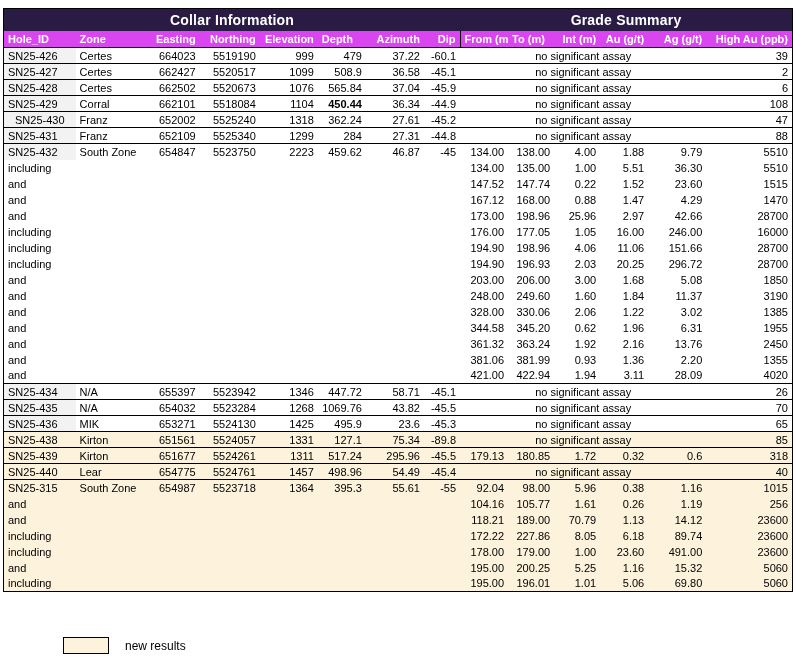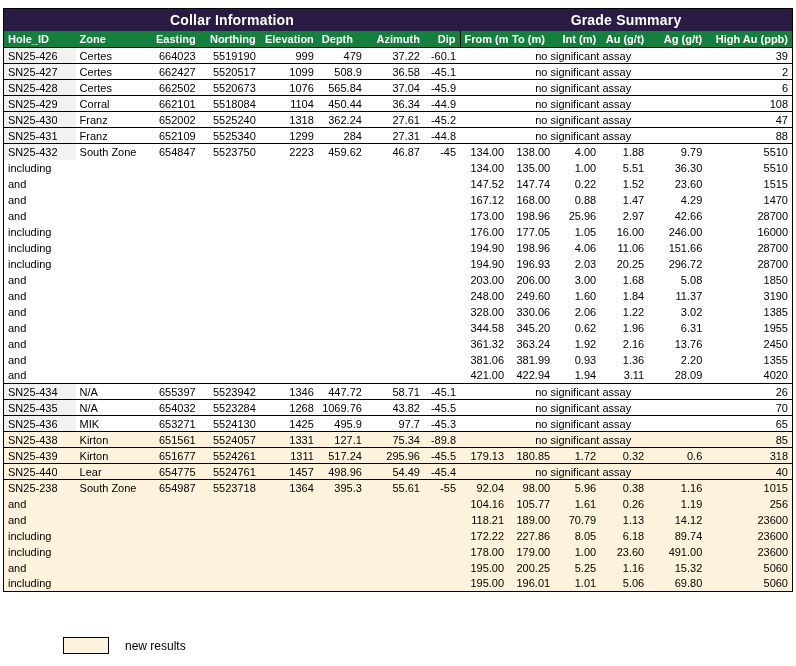--- a/index.html
+++ b/index.html
@@ -38,21 +38,21 @@
     color: #ffffff;
     font-weight: bold;
     font-size: 14px;
     height: 22px;
     text-align: center;
     letter-spacing: .2px;
   }
   th.title-left { border-right: 1px solid #2a1b45; }
   
   tr.head-row th {
-    background: #15803d;
+    background: #d946ef;
     color: #ffffff;
     font-weight: bold;
     font-size: 11px;
     height: 17px;
     border-bottom: 1px solid #000;
   }
   tr.head-row th.hl { text-align: left; }
   tr.head-row th.hr { text-align: right; }
   tr.head-row th.sep-left { border-left: 1px solid #000; }
   
@@ -178,28 +178,28 @@
           <td class="num" style="border-bottom: 1px solid rgb(0, 0, 0);">-45.9</td>
           <td class="nsa" colspan="5" style="border-bottom: 1px solid rgb(0, 0, 0);">no significant assay</td>
           <td class="gnum" style="border-bottom: 1px solid rgb(0, 0, 0);">6</td>
         </tr>
         <tr class="drow ">
           <td class="c-hole" style="border-bottom: 1px solid rgb(0, 0, 0);">SN25-429</td>
           <td class="c-zone" style="border-bottom: 1px solid rgb(0, 0, 0);">Corral</td>
           <td class="num" style="border-bottom: 1px solid rgb(0, 0, 0);">662101</td>
           <td class="num" style="border-bottom: 1px solid rgb(0, 0, 0);">5518084</td>
           <td class="num" style="border-bottom: 1px solid rgb(0, 0, 0);">1104</td>
-          <td class="num" style="border-bottom: 1px solid rgb(0, 0, 0);">450.44</td>
+          <td class="num" style="border-bottom: 1px solid rgb(0, 0, 0); font-weight: bold;">450.44</td>
           <td class="num" style="border-bottom: 1px solid rgb(0, 0, 0);">36.34</td>
           <td class="num" style="border-bottom: 1px solid rgb(0, 0, 0);">-44.9</td>
           <td class="nsa" colspan="5" style="border-bottom: 1px solid rgb(0, 0, 0);">no significant assay</td>
           <td class="gnum" style="border-bottom: 1px solid rgb(0, 0, 0);">108</td>
         </tr>
         <tr class="drow ">
-          <td class="c-hole" style="border-bottom: 1px solid rgb(0, 0, 0);">SN25-430</td>
+          <td class="c-hole" style="border-bottom: 1px solid rgb(0, 0, 0); text-align: center;">SN25-430</td>
           <td class="c-zone" style="border-bottom: 1px solid rgb(0, 0, 0);">Franz</td>
           <td class="num" style="border-bottom: 1px solid rgb(0, 0, 0);">652002</td>
           <td class="num" style="border-bottom: 1px solid rgb(0, 0, 0);">5525240</td>
           <td class="num" style="border-bottom: 1px solid rgb(0, 0, 0);">1318</td>
           <td class="num" style="border-bottom: 1px solid rgb(0, 0, 0);">362.24</td>
           <td class="num" style="border-bottom: 1px solid rgb(0, 0, 0);">27.61</td>
           <td class="num" style="border-bottom: 1px solid rgb(0, 0, 0);">-45.2</td>
           <td class="nsa" colspan="5" style="border-bottom: 1px solid rgb(0, 0, 0);">no significant assay</td>
           <td class="gnum" style="border-bottom: 1px solid rgb(0, 0, 0);">47</td>
         </tr>
@@ -479,21 +479,21 @@
           <td class="nsa" colspan="5" style="border-bottom: 1px solid rgb(0, 0, 0);">no significant assay</td>
           <td class="gnum" style="border-bottom: 1px solid rgb(0, 0, 0);">70</td>
         </tr>
         <tr class="drow ">
           <td class="c-hole" style="border-bottom: 1px solid rgb(0, 0, 0);">SN25-436</td>
           <td class="c-zone" style="border-bottom: 1px solid rgb(0, 0, 0);">MIK</td>
           <td class="num" style="border-bottom: 1px solid rgb(0, 0, 0);">653271</td>
           <td class="num" style="border-bottom: 1px solid rgb(0, 0, 0);">5524130</td>
           <td class="num" style="border-bottom: 1px solid rgb(0, 0, 0);">1425</td>
           <td class="num" style="border-bottom: 1px solid rgb(0, 0, 0);">495.9</td>
-          <td class="num" style="border-bottom: 1px solid rgb(0, 0, 0);">97.7</td>
+          <td class="num" style="border-bottom: 1px solid rgb(0, 0, 0);">23.6</td>
           <td class="num" style="border-bottom: 1px solid rgb(0, 0, 0);">-45.3</td>
           <td class="nsa" colspan="5" style="border-bottom: 1px solid rgb(0, 0, 0);">no significant assay</td>
           <td class="gnum" style="border-bottom: 1px solid rgb(0, 0, 0);">65</td>
         </tr>
         <tr class="drow hi">
           <td class="c-hole" style="border-bottom: 1px solid rgb(0, 0, 0);">SN25-438</td>
           <td class="c-zone" style="border-bottom: 1px solid rgb(0, 0, 0);">Kirton</td>
           <td class="num" style="border-bottom: 1px solid rgb(0, 0, 0);">651561</td>
           <td class="num" style="border-bottom: 1px solid rgb(0, 0, 0);">5524057</td>
           <td class="num" style="border-bottom: 1px solid rgb(0, 0, 0);">1331</td>
@@ -525,21 +525,21 @@
           <td class="num" style="border-bottom: 1px solid rgb(0, 0, 0);">654775</td>
           <td class="num" style="border-bottom: 1px solid rgb(0, 0, 0);">5524761</td>
           <td class="num" style="border-bottom: 1px solid rgb(0, 0, 0);">1457</td>
           <td class="num" style="border-bottom: 1px solid rgb(0, 0, 0);">498.96</td>
           <td class="num" style="border-bottom: 1px solid rgb(0, 0, 0);">54.49</td>
           <td class="num" style="border-bottom: 1px solid rgb(0, 0, 0);">-45.4</td>
           <td class="nsa" colspan="5" style="border-bottom: 1px solid rgb(0, 0, 0);">no significant assay</td>
           <td class="gnum" style="border-bottom: 1px solid rgb(0, 0, 0);">40</td>
         </tr>
         <tr class="sub hi">
-          <td class="c-hole">SN25-238</td>
+          <td class="c-hole">SN25-315</td>
           <td class="c-zone">South Zone</td>
           <td class="num">654987</td>
           <td class="num">5523718</td>
           <td class="num">1364</td>
           <td class="num">395.3</td>
           <td class="num">55.61</td>
           <td class="num">-55</td>
           <td class="gnum sep-left">92.04</td>
           <td class="gnum">98.00</td>
           <td class="gnum">5.96</td>

